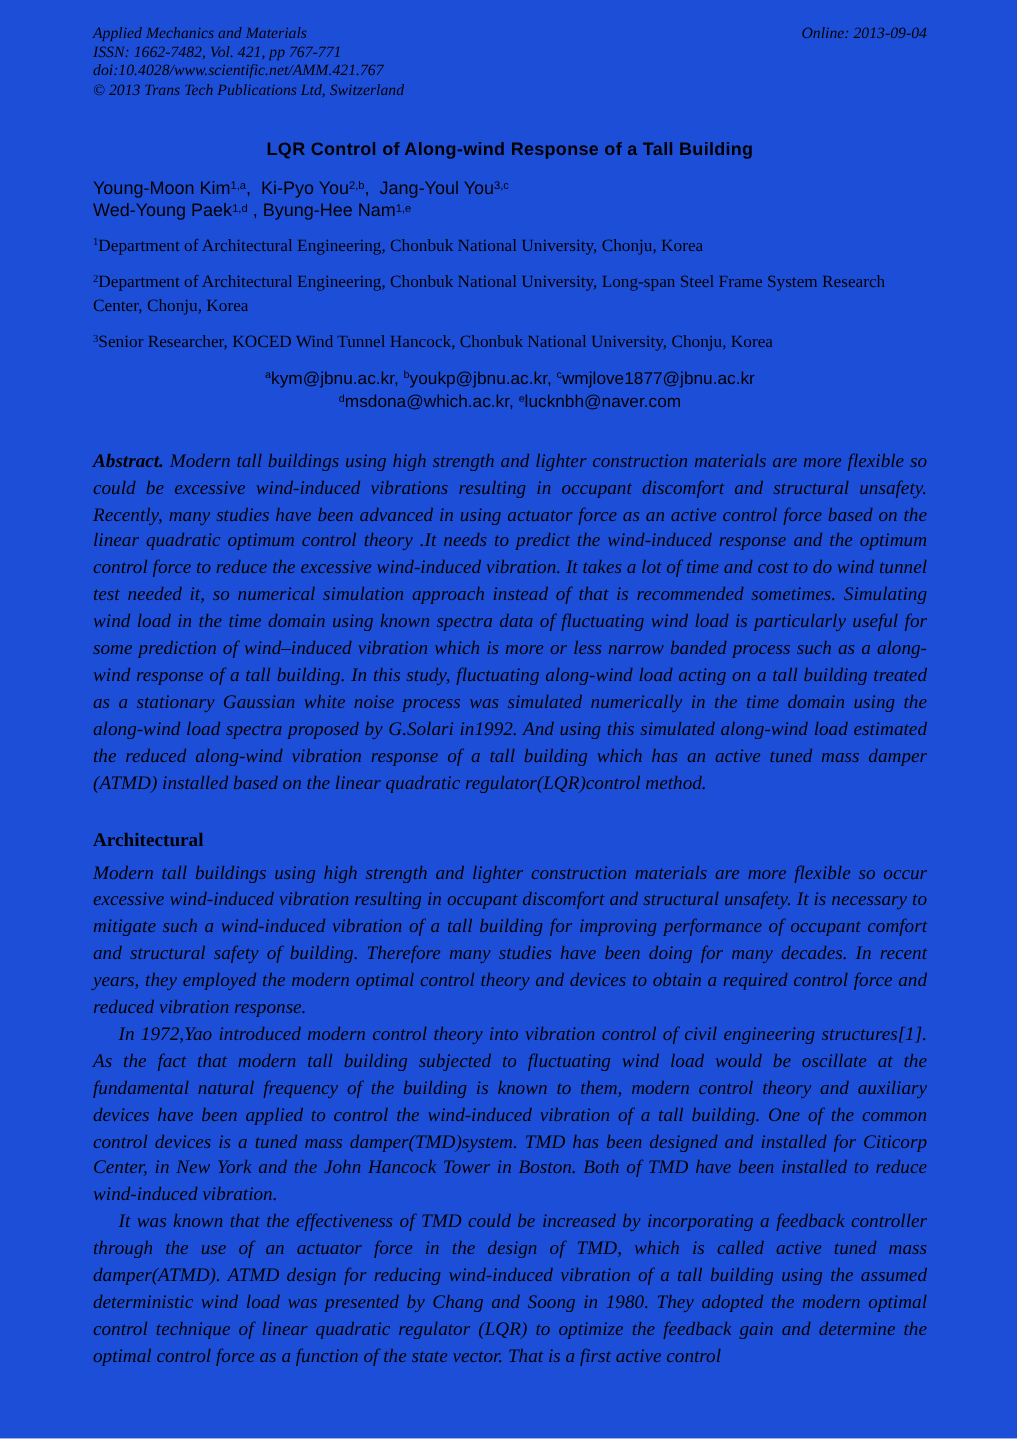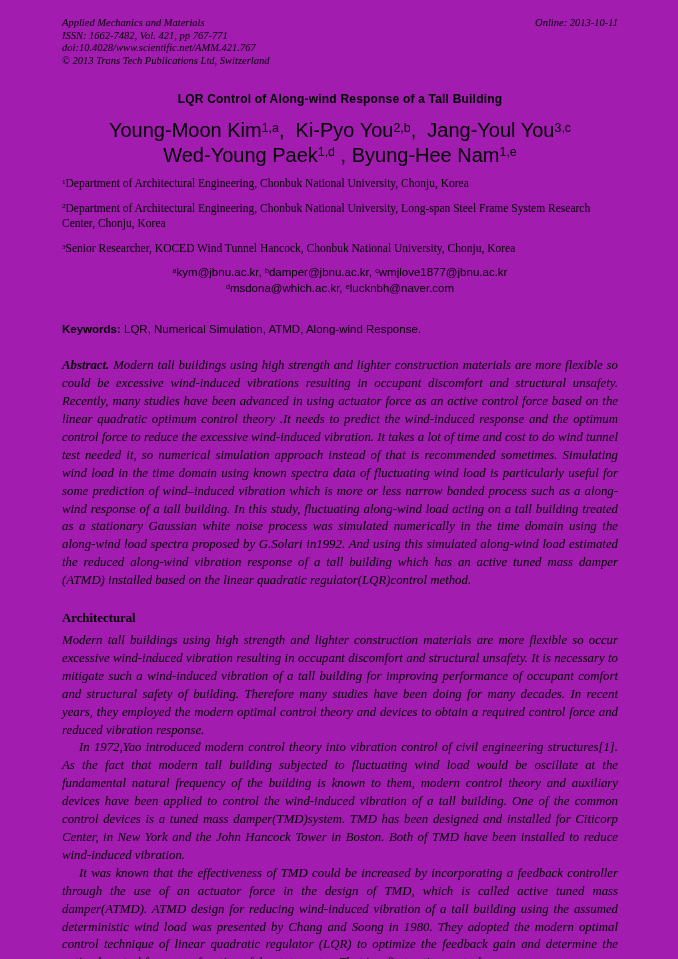--- a/index.html
+++ b/index.html
@@ -5,21 +5,21 @@
   html, body {
     margin: 0;
     padding: 0;
     background: #ffffff;
   }
   .page {
     position: relative;
     width: 678px;
     height: 959px;
     box-sizing: border-box;
-    background: #a21caf;
+    background: #1d4ed8;
     color: #000000;
     padding: 17px 60px 15px 62px;
     overflow: hidden;
   }
   
   .journal-header {
     font-family: "Liberation Serif", "DejaVu Serif", serif;
     font-style: italic;
     font-size: 10.5px;
     line-height: 1.2;
@@ -34,22 +34,22 @@
     margin: 25px 0 0 0;
     font-family: "Liberation Sans", "DejaVu Sans", sans-serif;
     font-weight: bold;
     font-size: 12px;
     text-align: center;
     letter-spacing: 0.2px;
   }
   .authors {
     margin-top: 12px;
     font-family: "Liberation Sans", "DejaVu Sans", sans-serif;
-    font-size: 20px;
-    text-align: center;
+    font-size: 12px;
+    text-align: left;
     line-height: 1.22;
   }
   .sup {
     font-size: 0.62em;
     vertical-align: baseline;
     position: relative;
     top: -0.45em;
   }
   .affiliation {
     margin: 9px 0 0 0;
@@ -94,21 +94,21 @@
   .indent { text-indent: 17px; }
 </style>
 </head>
 <body>
 
 <div class="page">
 
   <div class="journal-header">
     <div class="row1">
       <span>Applied Mechanics and Materials</span>
-      <span>Online: 2013-10-11</span>
+      <span>Online: 2013-09-04</span>
     </div>
     <div>ISSN: 1662-7482, Vol. 421, pp 767-771</div>
     <div>doi:10.4028/www.scientific.net/AMM.421.767</div>
     <div>© 2013 Trans Tech Publications Ltd, Switzerland</div>
   </div>
 
   <h1 class="paper-title">LQR Control of Along-wind Response of a Tall Building</h1>
 
   <div class="authors">
     <div>
@@ -118,28 +118,27 @@
       <span>Wed-Young Paek</span><sup class="sup">1,d</sup><span>&nbsp;, </span><span>Byung-Hee Nam</span><sup class="sup">1,e</sup>
     </div>
   </div>
 
   <p class="affiliation"><sup class="sup">1</sup><span>Department of Architectural Engineering, Chonbuk National University, Chonju, Korea</span></p>
   <p class="affiliation"><sup class="sup">2</sup><span>Department of Architectural Engineering, Chonbuk National University, Long-span Steel Frame System Research Center, Chonju, Korea</span></p>
   <p class="affiliation"><sup class="sup">3</sup><span>Senior Researcher, KOCED Wind Tunnel Hancock, Chonbuk National University, Chonju, Korea</span></p>
 
   <div class="emails">
     <div>
-      <sup class="sup">a</sup><span>kym@jbnu.ac.kr</span><span>, </span><sup class="sup">b</sup><span>damper@jbnu.ac.kr</span><span>, </span><sup class="sup">c</sup><span>wmjlove1877@jbnu.ac.kr</span>
+      <sup class="sup">a</sup><span>kym@jbnu.ac.kr</span><span>, </span><sup class="sup">b</sup><span>youkp@jbnu.ac.kr</span><span>, </span><sup class="sup">c</sup><span>wmjlove1877@jbnu.ac.kr</span>
     </div>
     <div>
       <sup class="sup">d</sup><span>msdona@which.ac.kr</span><span>, </span><sup class="sup">e</sup><span>lucknbh@naver.com</span>
     </div>
   </div>
 
-  <p class="keywords"><span class="bold-label">Keywords:</span><span> LQR, Numerical Simulation, ATMD, Along-wind Response.</span></p>
 
   <p class="body-text abstract"><span class="bold-lead">Abstract.</span><span> Modern tall buildings using high strength and lighter construction materials are more flexible so could be excessive wind-induced vibrations resulting in occupant discomfort and structural unsafety. Recently, many studies have been advanced in using actuator force as an active control force based on the linear quadratic optimum control theory .It needs to predict the wind-induced response and the optimum control force to reduce the excessive wind-induced vibration. It takes a lot of time and cost to do wind tunnel test needed it, so numerical simulation approach instead of that is recommended sometimes. Simulating wind load in the time domain using known spectra data of fluctuating wind load is particularly useful for some prediction of wind–induced vibration which is more or less narrow banded process such as a along-wind response of a tall building. In this study, fluctuating along-wind load acting on a tall building treated as a stationary Gaussian white noise process was simulated numerically in the time domain using the along-wind load spectra proposed  by G.Solari in1992. And using this simulated along-wind load estimated the reduced along-wind vibration response of a tall building which has an active tuned mass damper (ATMD) installed based on the linear quadratic regulator(LQR)control method.</span></p>
 
   <h2 class="section-heading">Architectural</h2>
   <p class="body-text">Modern tall buildings using high strength and lighter construction materials are more flexible so occur excessive wind-induced vibration resulting in occupant discomfort and structural unsafety. It is necessary to mitigate such a wind-induced vibration of a tall building for improving performance of occupant comfort and structural safety of building. Therefore many studies have been doing for many decades. In recent years, they employed the modern optimal control theory and devices to obtain a required control force and reduced vibration response.</p>
   <p class="body-text indent">In 1972,Yao introduced modern control theory into vibration control of civil engineering structures[1]. As the fact that modern tall building subjected to fluctuating wind load would be oscillate at the fundamental natural frequency of the building is known to them, modern control theory and auxiliary devices have been applied to control the wind-induced vibration of a tall building. One of the common control devices is a tuned mass damper(TMD)system. TMD has been designed and installed for Citicorp Center, in New York and the John Hancock Tower in Boston. Both of TMD have been installed to reduce wind-induced vibration.</p>
   <p class="body-text indent">It was known that the effectiveness of TMD could be increased by incorporating a feedback controller through the use of an actuator force in the design of TMD, which is called active tuned mass damper(ATMD). ATMD design for reducing wind-induced vibration of a tall building using the assumed deterministic wind load was presented by Chang and Soong in 1980. They adopted the modern optimal control technique of linear quadratic regulator (LQR) to optimize the feedback gain and determine the optimal control force as a function of the state vector. That is a first active control</p>
 
 </div>
 

